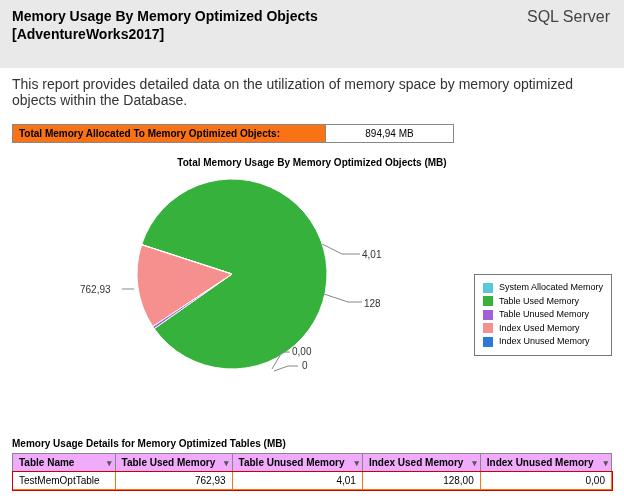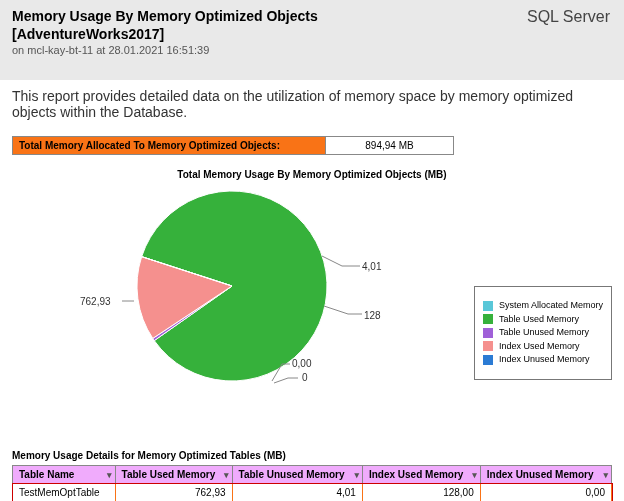--- a/index.html
+++ b/index.html
@@ -80,21 +80,21 @@
     width: 200px;
     height: 200px;
     border-radius: 50%;
     overflow: visible;
   }
   .legend {
     position: absolute;
     right: 0px;
     top: 100px;
     border: 1px solid #777;
-    padding: 12px 8px;
+    padding: 6px 8px;
     font-size: 9px;
     line-height: 1.5;
     background: #fff;
   }
   .legend-row { display:flex; align-items:center; gap:6px;}
   .sw { width:10px; height:10px; display:inline-block;}
 
   .slice-label {
     position: absolute;
     font-size: 10px;
@@ -135,21 +135,20 @@
   }
   td.num { text-align: right;}
   tbody.highlight-row { outline: 1px solid #c00;}
 </style>
 </head>
 <body>
 
 <div class="header-box">
   <div class="title">Memory Usage By Memory Optimized Objects</div>
   <div class="title">[AdventureWorks2017]</div>
-  <div class="subtitle2">on mcl-kay-bt-11 at 28.01.2021 16:51:39</div>
   <div class="brand">SQL Server</div>
 </div>
 
 <div class="content">
 
   <div class="desc">This report provides detailed data on the utilization of memory space by memory optimized objects within the Database.</div>
 
   <div class="alloc-box">
     <div class="alloc-label">Total Memory Allocated To Memory Optimized Objects:</div>
     <div class="alloc-val">894,94 MB</div>

